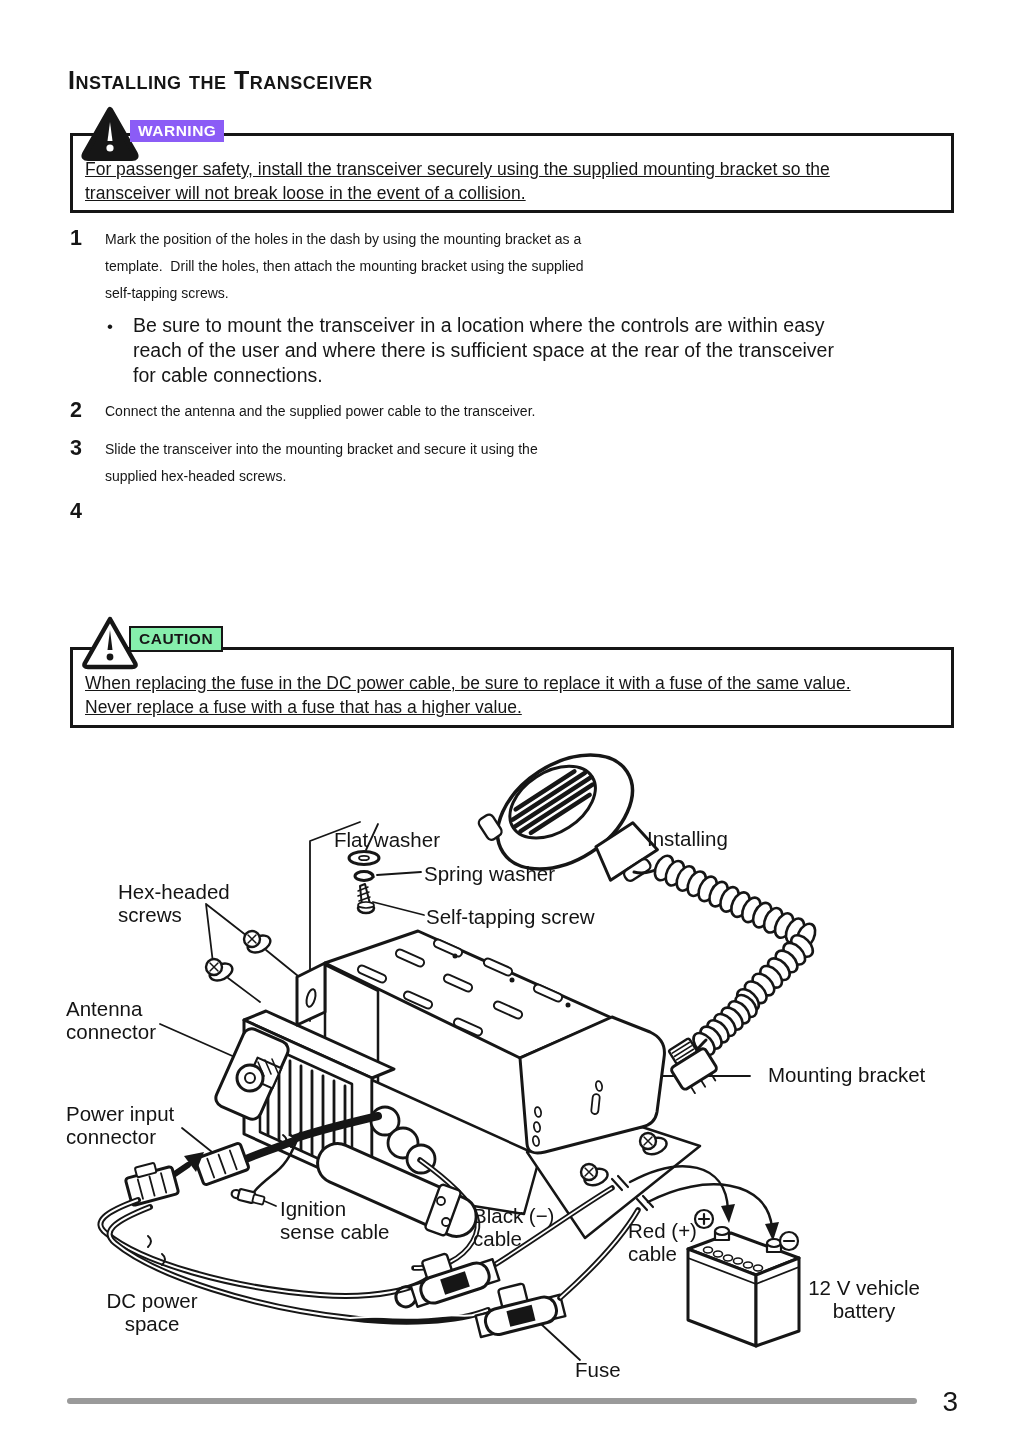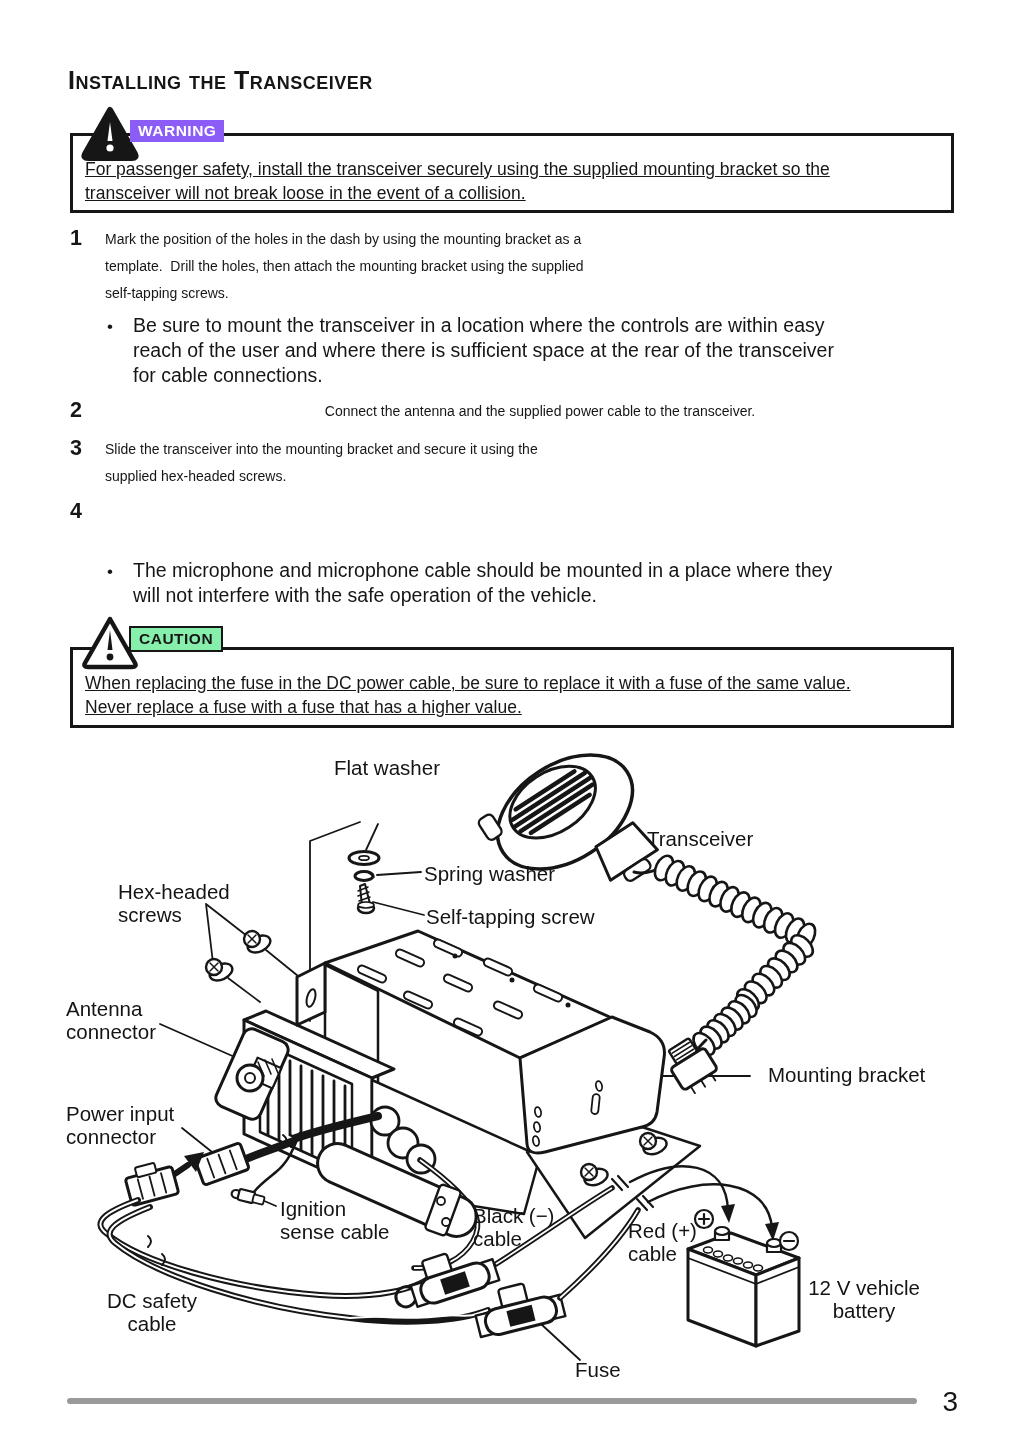--- a/index.html
+++ b/index.html
@@ -42,29 +42,27 @@
 
   <div class="abs stepnum" style="left:70px;top:226px;">1</div>
   <div class="abs steptext" style="left:105px;top:226px;">Mark the position of the holes in the dash by using the mounting bracket as a
 template.  Drill the holes, then attach the mounting bracket using the supplied
 self-tapping screws.</div>
   <div class="abs bullettext bullet-row" style="left:133px;top:313px;">Be sure to mount the transceiver in a location where the controls are within easy
 reach of the user and where there is sufficient space at the rear of the transceiver
 for cable connections.</div>
 
   <div class="abs stepnum" style="left:70px;top:398px;">2</div>
-  <div class="abs steptext" style="left:105px;top:398px;text-align:center;">Connect the antenna and the supplied power cable to the transceiver.</div>
+  <div class="abs steptext" style="left:105px;top:398px;">Connect the antenna and the supplied power cable to the transceiver.</div>
 
   <div class="abs stepnum" style="left:70px;top:436px;">3</div>
   <div class="abs steptext" style="left:105px;top:436px;">Slide the transceiver into the mounting bracket and secure it using the
 supplied hex-headed screws.</div>
 
   <div class="abs stepnum" style="left:70px;top:499px;">4</div>
-  <div class="abs bullettext bullet-row" style="left:133px;top:558px;">The microphone and microphone cable should be mounted in a place where they
-will not interfere with the safe operation of the vehicle.</div>
 
   <div class="abs alertbox" style="left:70px;top:647px;height:81px;"></div>
   <svg class="abs" style="left:80px;top:613px;" width="60" height="58" viewBox="0 0 60 58">
     <path d="M30 6 L55 50 Q57 54 52 54 L8 54 Q3 54 5 50 Z" fill="#fff" stroke="#161616" stroke-width="4.5" stroke-linejoin="round"></path>
     <path d="M30 17 L32.5 37 L27.5 37 Z" fill="#161616"></path>
     <circle cx="30" cy="44" r="3.4" fill="#161616"></circle>
   </svg>
   <div class="abs alertlabel cautlabel" style="left:129px;top:626px;">CAUTION</div>
   <div class="abs alerttext" style="left:85px;top:671px;width:860px;">When replacing the fuse in the DC power cable, be sure to replace it with a fuse of the same value.
 Never replace a fuse with a fuse that has a higher value.</div>
@@ -331,30 +329,30 @@
       <path class="ln" stroke-width="3" d="M706 1040 C702 1044 699 1047 697 1050"></path>
       <g transform="rotate(-32 692 1062)">
         <rect class="wh" x="678" y="1040" width="24" height="16" rx="2" stroke-width="2.4"></rect>
         <path class="ln" stroke-width="1.6" d="M680 1044 h20 M680 1048 h20 M680 1052 h20"></path>
         <rect class="wh" x="670" y="1056" width="40" height="26" rx="4" stroke-width="3"></rect>
         <path class="ln" stroke-width="1.8" d="M678 1082 v8 M690 1082 v8 M702 1082 v8"></path>
       </g>
     </g>
   </svg>
 
-  <div class="abs dlabel" style="left:334px;top:756px;white-space:nowrap;text-align:right;">Flat washer</div>
-  <div class="abs dlabel" style="left:647px;top:827px;white-space:nowrap;">Transceiver</div>
+  <div class="abs dlabel" style="left:334px;top:828px;white-space:nowrap;text-align:right;">Flat washer</div>
+  <div class="abs dlabel" style="left:647px;top:827px;white-space:nowrap;">Installing</div>
   <div class="abs dlabel" style="left:424px;top:862px;white-space:nowrap;">Spring washer</div>
   <div class="abs dlabel" style="left:118px;top:880px;width:130px;">Hex-headed screws</div>
   <div class="abs dlabel" style="left:426px;top:905px;white-space:nowrap;">Self-tapping screw</div>
   <div class="abs dlabel" style="left:66px;top:997px;width:115px;">Antenna connector</div>
   <div class="abs dlabel" style="left:748px;top:1063px;white-space:nowrap;margin-left:20px;">Mounting bracket</div>
   <div class="abs dlabel" style="left:66px;top:1102px;width:140px;">Power input connector</div>
   <div class="abs dlabel" style="left:280px;top:1197px;width:115px;">Ignition sense cable</div>
   <div class="abs dlabel" style="left:473px;top:1204px;width:112px;">Black (−) cable</div>
   <div class="abs dlabel" style="left:628px;top:1219px;width:100px;">Red (+) cable</div>
   <div class="abs dlabel" style="left:802px;top:1276px;width:124px;text-align:center;">12 V vehicle battery</div>
-  <div class="abs dlabel" style="left:97px;top:1289px;width:110px;text-align:center;">DC safety cable</div>
+  <div class="abs dlabel" style="left:97px;top:1289px;width:110px;text-align:center;">DC power space</div>
   <div class="abs dlabel" style="left:575px;top:1358px;white-space:nowrap;">Fuse</div>
 
   <div id="footrule" class="abs"></div>
   <div id="pagenum" class="abs">3</div>
 </div>
 
 </body></html>

